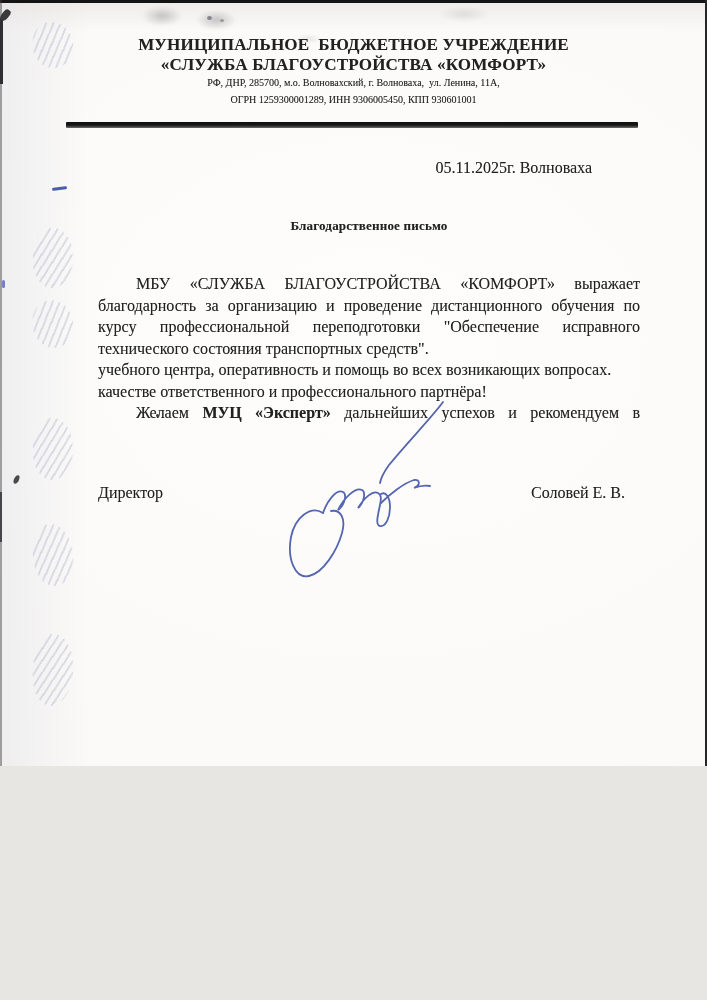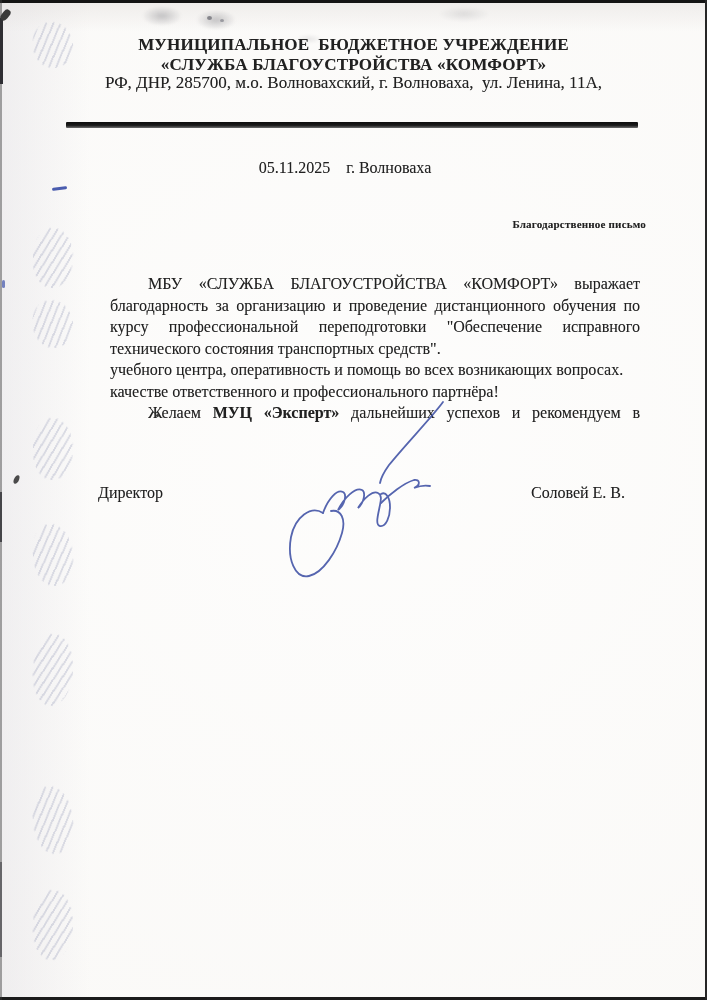--- a/index.html
+++ b/index.html
@@ -1,47 +1,47 @@
 <!DOCTYPE html>
 <html><head>
 <meta charset="utf-8">
 <style>
   html,body{margin:0;padding:0;background:#e8e6e3;}
   .page{
     position:relative;
-    width:707px;height:1000px;
+    width:707px;height:766px;
     margin:0 auto;
     overflow:hidden;
     background-color:#fbfaf8;
     background-image:
       linear-gradient(180deg, rgba(225,221,219,.50) 0px, rgba(225,221,219,0) 32px),
       linear-gradient(90deg, rgba(220,218,224,.38) 0px, rgba(220,218,224,0) 90px),
       radial-gradient(130% 90% at 52% 45%, rgba(255,255,255,.55), rgba(242,240,237,.2));
     font-family:"Liberation Serif","DejaVu Serif",serif;
     color:#212121;
   }
   .txt{ text-shadow:0.2px 0.2px 0.35px rgba(40,40,40,.30); }
 
   
   .hdr{position:absolute;top:35px;left:0;width:707px;text-align:center;}
   .hdr .org{font-size:17px;font-weight:bold;line-height:20px;letter-spacing:.2px;}
-  .hdr .addr{font-size:17px;line-height:16.5px;}
+  .hdr .addr{font-size:10px;line-height:16.5px;}
   .rule{
     position:absolute;left:66px;top:122px;width:572px;height:5.5px;
     background:linear-gradient(180deg,#0e0e0e 0%,#1a1a1a 55%,#6f6f6f 100%);
     border-radius:1px;
   }
 
   
-  .meta{position:absolute;left:98px;top:158px;width:494px;display:flex;justify-content:center;font-size:16px;line-height:20px;gap:16px;}
-  .title{position:absolute;left:104px;top:218px;width:542px;text-align:right;font-size:11px;font-weight:bold;letter-spacing:.2px;}
+  .meta{position:absolute;left:98px;top:158px;width:494px;display:flex;justify-content:flex-end;font-size:16px;line-height:20px;}
+  .title{position:absolute;left:98px;top:218px;width:542px;text-align:center;font-size:13px;font-weight:bold;letter-spacing:.2px;}
 
   
   .body{position:absolute;left:98px;top:273px;width:542px;font-size:16px;}
-  .bline{text-align:justify;text-align-last:justify;line-height:21.5px;margin-left:12px;}
+  .bline{text-align:justify;text-align-last:justify;line-height:21.5px;}
   .bline.last{text-align-last:left;}
   .indent{text-indent:38px;}
 
   
   .sigrow{position:absolute;left:98px;top:483px;width:527px;display:flex;justify-content:space-between;font-size:16px;font-weight:normal;line-height:20px;}
   .sig-svg{position:absolute;left:285px;top:395px;width:165px;height:195px;}
 
   
   .f-top{position:absolute;left:0;top:0;width:707px;height:3px;background:#141414;}
   .f-bottom{position:absolute;left:0;top:997px;width:707px;height:3px;background:#1b1b1b;}
@@ -67,20 +67,21 @@
 </style>
 </head>
 <body>
 
 <div class="page">
 
   <div class="hdr txt">
     <div class="org">МУНИЦИПАЛЬНОЕ &nbsp;БЮДЖЕТНОЕ УЧРЕЖДЕНИЕ</div>
     <div class="org">«СЛУЖБА БЛАГОУСТРОЙСТВА «КОМФОРТ»</div>
     <div class="addr">РФ, ДНР, 285700, м.о. Волновахский, г. Волноваха, &nbsp;ул. Ленина, 11А,</div>
+    <div class="addr">ОГРН 1259300001289, ИНН 9306005450, КПП 930601001</div>
   </div>
   <div class="rule"></div>
 
   <div class="meta txt">
     <span>05.11.2025</span>
     <span>г. Волноваха</span>
   </div>
 
   <div class="title txt">Благодарственное письмо</div>
 

